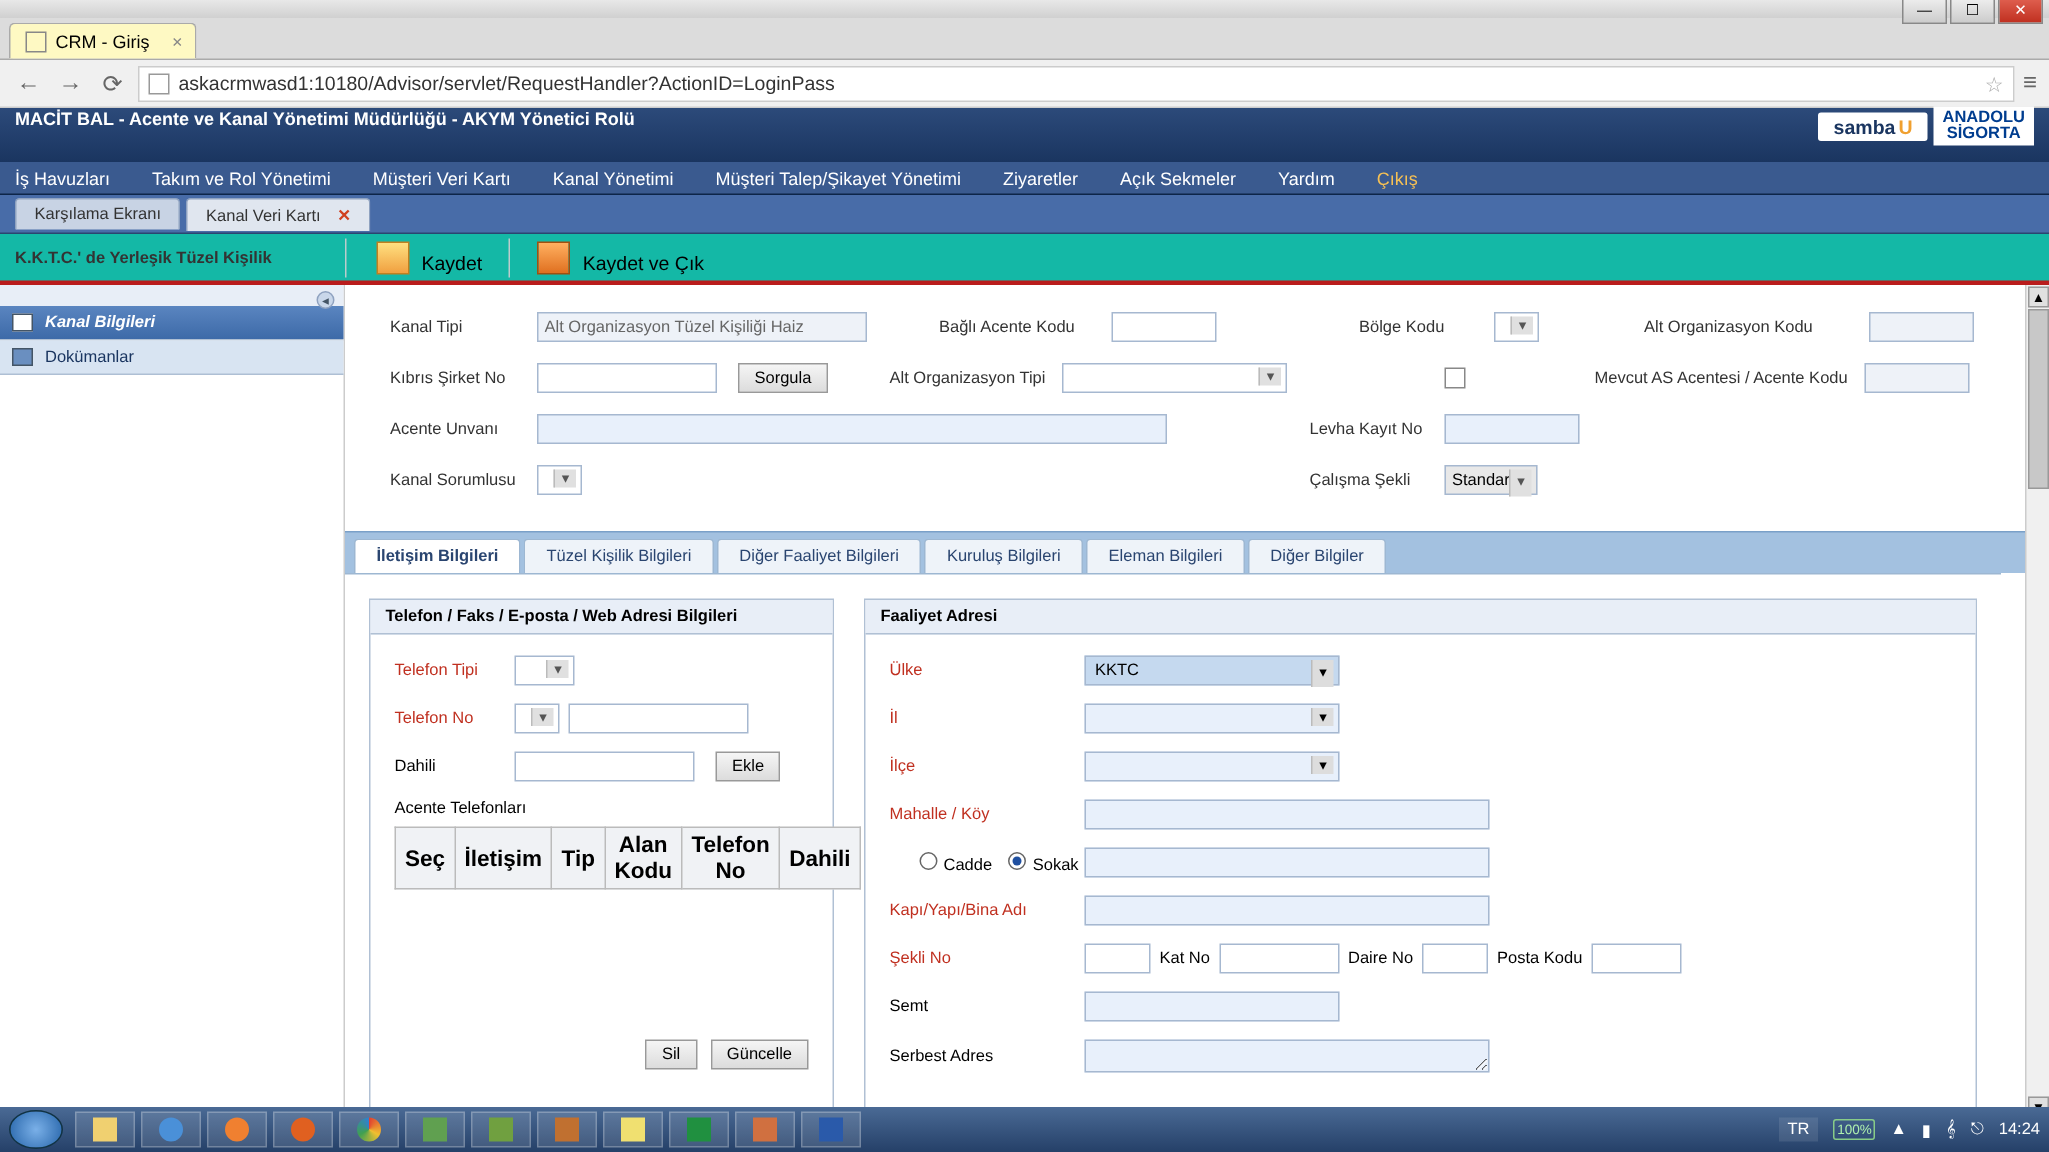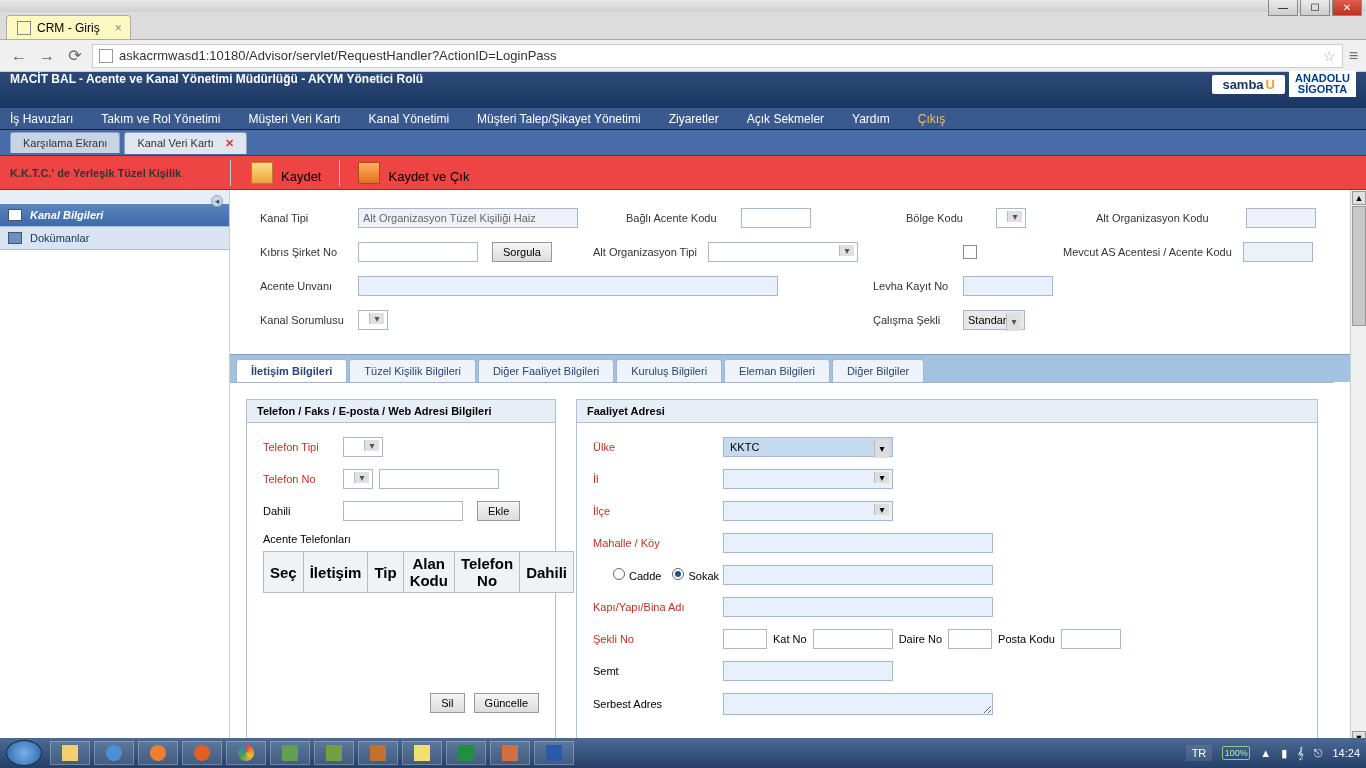--- a/index.html
+++ b/index.html
@@ -34,21 +34,21 @@
 .menubar .mi { cursor: pointer; }
 .menubar .mi.exit { color: #f5c054; }
 
 
 .ws-tabs { height: 26px; background: #486ca8; display: flex; align-items: center; padding: 0 10px; gap: 4px; border-bottom: 1px solid #2a4570; }
 .ws-tab { background: #e0e6ef; color: #333; font-size: 11px; padding: 4px 12px; border: 1px solid #8fa2c0; border-bottom: none; border-radius: 3px 3px 0 0; position: relative; }
 .ws-tab.inactive { background: #c8d3e4; }
 .ws-tab .tab-x { color: #d04020; margin-left: 8px; font-weight: bold; }
 
 
-.toolbar-row { height: 34px; background: #ef4444; display: flex; align-items: center; border-bottom: 1px solid #b91c1c; }
+.toolbar-row { height: 34px; background: #14b8a6; display: flex; align-items: center; border-bottom: 3px solid #b91c1c; }
 .breadcrumb { width: 230px; padding: 0 10px; font-size: 11px; font-weight: bold; color: #333; }
 .toolbar-buttons { display: flex; align-items: center; gap: 8px; padding-left: 10px; }
 .tb-sep { width: 1px; height: 26px; background: #bcc; }
 .tb-btn { display: flex; align-items: flex-end; gap: 8px; font-size: 13px; padding: 4px 10px; }
 .tb-icon { width: 22px; height: 22px; }
 .tb-icon.save { background: linear-gradient(#ffe080,#f0a040); border: 1px solid #c08020; }
 .tb-icon.saveexit { background: linear-gradient(#ffb060,#e07020); border: 1px solid #a05010; }
 
 
 .workspace { display: flex; height: calc(100% - 12px - 28px - 32px - 28px - 22px - 26px - 34px - 30px); }

